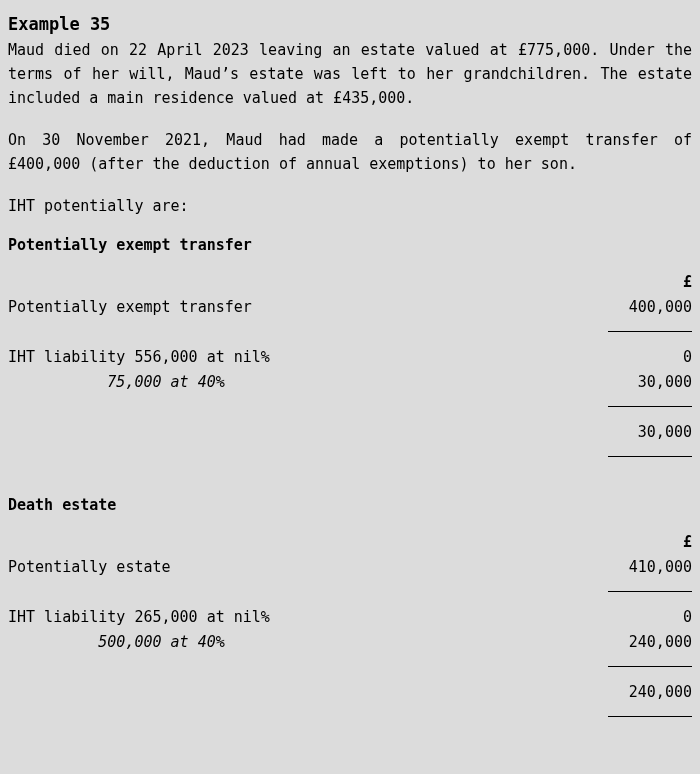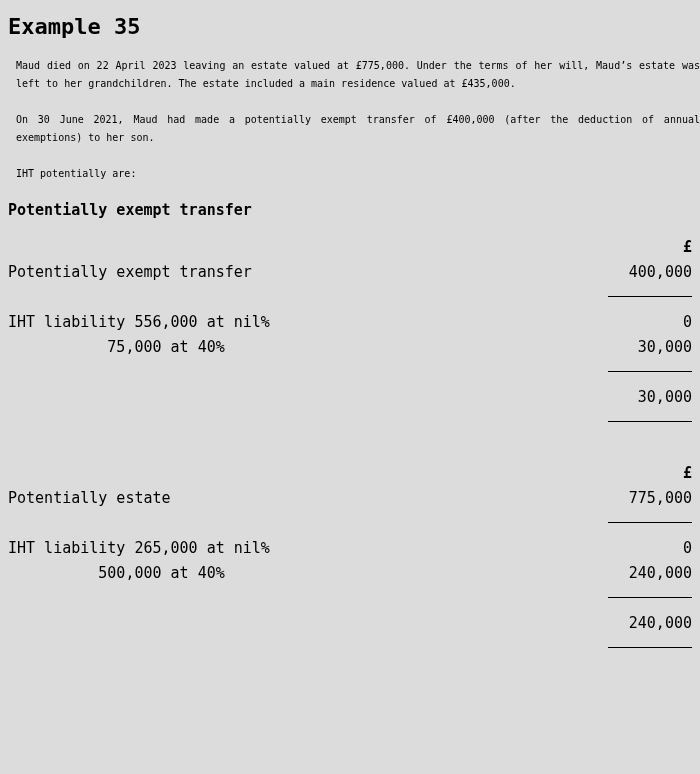--- a/index.html
+++ b/index.html
@@ -13,29 +13,29 @@
     font-family: "DejaVu Sans Mono", monospace;
     color: #000;
     overflow: hidden;
   }
   .page {
     padding: 8px 8px 0 8px;
     box-sizing: border-box;
     width: 700px;
   }
   h1.title {
-    font-size: 22px;
+    font-size: 17px;
     font-weight: bold;
-    margin: 6px 0 18px 0;
+    margin: 6px 0 4px 0;
     letter-spacing: 0px;
   }
   p.para {
-    font-size: 10px;
-    line-height: 18px;
-    margin: 0 0 18px 8px;
+    font-size: 15px;
+    line-height: 24px;
+    margin: 0 0 18px 0;
     text-align: justify;
     text-justify: inter-word;
     width: 684px;
   }
   .section-head {
     font-size: 15px;
     font-weight: bold;
     margin: 0 0 16px 0;
   }
   table.calc {
@@ -66,31 +66,31 @@
     position: relative;
   }
   .rule .line {
     position: absolute;
     right: 0;
     top: 11px;
     width: 84px;
     border-top: 1px solid #000;
   }
   .spacer-md { height: 22px; }
-  .sub-row td.label { padding-left: 0; }
+  .sub-row td.label { padding-left: 0; font-style: italic; }
 </style>
 </head>
 <body>
 
 <div class="page">
 
   <h1 class="title">Example 35</h1>
 
   <p class="para">Maud died on 22 April 2023 leaving an estate valued at £775,000. Under the terms of her will, Maud’s estate was left to her grandchildren. The estate included a main residence valued at £435,000.</p>
-  <p class="para">On 30 June 2021, Maud had made a potentially exempt transfer of £400,000 (after the deduction of annual exemptions) to her son.</p>
+  <p class="para">On 30 November 2021, Maud had made a potentially exempt transfer of £400,000 (after the deduction of annual exemptions) to her son.</p>
   <p class="para">IHT potentially are:</p>
 
   <div class="section-head">Potentially exempt transfer</div>
 
   <table class="calc">
     <tbody>
         <tr>
       <td class="label"></td>
       <td class="amount hdr">£</td>
     </tr>
@@ -123,30 +123,31 @@
     <tr>
       <td colspan="2" class="rule">
             <span class="line"></span>
           </td>
     </tr>
   </tbody>
     </table>
 
   <div class="spacer-md"></div>
 
+  <div class="section-head">Death estate</div>
 
   <table class="calc">
     <tbody>
         <tr>
       <td class="label"></td>
       <td class="amount hdr">£</td>
     </tr>
     <tr>
       <td class="label">Potentially estate</td>
-      <td class="amount">775,000</td>
+      <td class="amount">410,000</td>
     </tr>
     <tr>
       <td colspan="2" class="rule">
             <span class="line"></span>
           </td>
     </tr>
     <tr>
       <td class="label">IHT liability 265,000 at nil%</td>
       <td class="amount">0</td>
     </tr>

